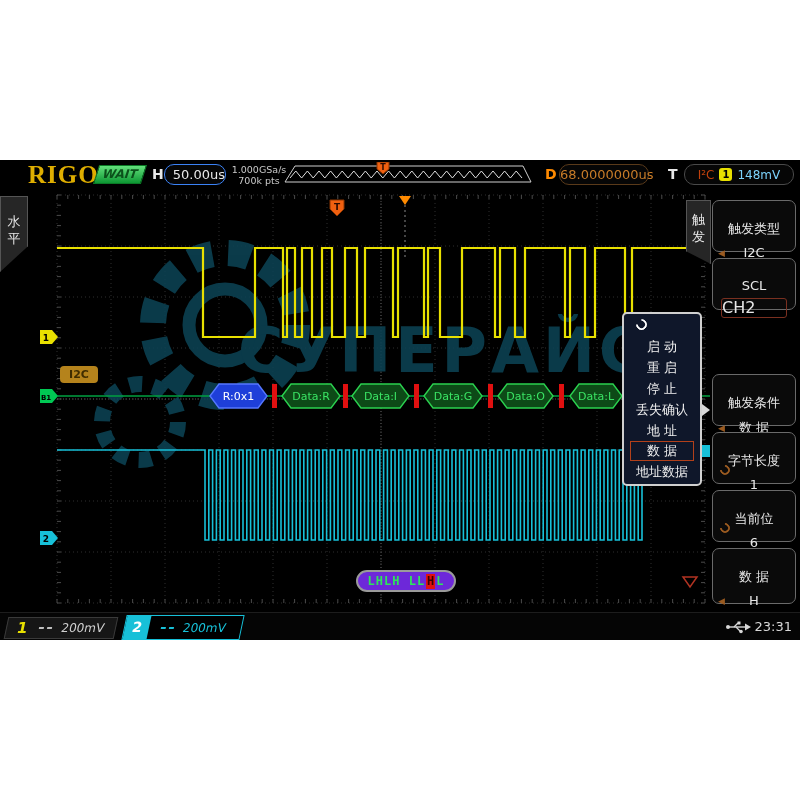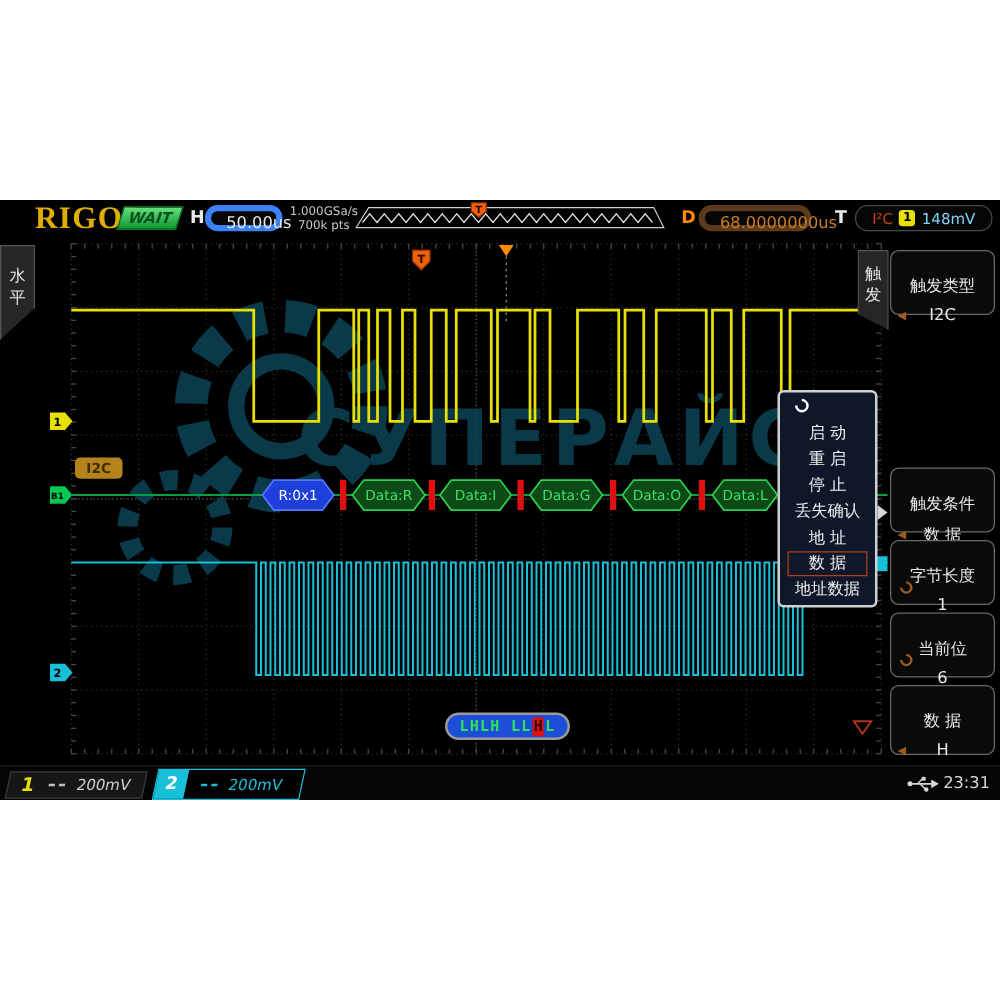--- a/index.html
+++ b/index.html
@@ -4,21 +4,21 @@
 <style>
   * { margin:0; padding:0; box-sizing:border-box; }
   body { width:800px; height:800px; background:#ffffff; font-family:"DejaVu Sans",sans-serif; position:relative; overflow:hidden; }
   .scope { position:absolute; left:0; top:160px; width:800px; height:480px; background:#000; }
 
   
   .topbar { position:absolute; left:0; top:0; width:800px; height:30px; background:#000; }
   .logo { position:absolute; left:28px; top:1px; font-family:"Liberation Serif",serif; font-weight:bold; font-size:25px; color:#dfae00; letter-spacing:1px; }
   .wait { position:absolute; left:96px; top:5px; width:48px; height:19px; transform:skewX(-18deg); background:linear-gradient(#63e07c,#0d9733); border:1px solid #0a7a26; color:#0b511b; font-size:12px; font-weight:bold; text-align:center; line-height:17px; }
   .hlabel { position:absolute; left:152px; top:6px; color:#e8e8e8; font-weight:bold; font-size:14px; }
-  .pillbox { position:absolute; top:4px; height:21px; background:#060606; border:5px solid #3b82f6; border-radius:10px; color:#e8e8e8; font-size:13px; text-align:right;padding-left:12px; }
+  .pillbox { position:absolute; top:4px; height:21px; background:#060606; border:1px solid #3b82f6; border-radius:10px; color:#e8e8e8; font-size:13px; text-align:right; }
   .tbase { left:164px; width:62px; line-height:19px; }
   .ratebox { position:absolute; left:230px; top:4px; width:58px; color:#c9c9c9; font-size:9.5px; line-height:11px; text-align:center; }
   .dlabel { position:absolute; left:545px; top:6px; color:#ff8a00; font-weight:bold; font-size:14px; }
   .delay { left:559px; width:90px; line-height:19px; color:#c87c28; border-color:#5a3a1a; }
   .tlabel { position:absolute; left:668px; top:6px; color:#e8e8e8; font-weight:bold; font-size:14px; }
   .trigbox { position:absolute; left:684px; top:4px; width:110px; height:21px; background:#060606; border:1px solid #4a4a4a; border-radius:10px; display:flex; align-items:center; justify-content:center; gap:5px; }
   .trigbox .ttype { color:#c2410c; font-size:12px; }
   .badge1 { width:13px; height:13px; background:#e8e000; border-radius:3px; color:#000; font-size:10px; font-weight:bold; text-align:center; line-height:13px; }
   .tlevel { color:#7dd3fc; font-size:12px; }
   .strip { position:absolute; left:283px; top:2px; }
@@ -40,21 +40,21 @@
   
   .popup { position:absolute; left:622px; top:152px; width:80px; height:174px; background:#0f172a; border:2px solid #d0d0d0; border-radius:5px; color:#f0f0f0; font-size:13px; }
   .popup .rot { position:absolute; left:12px; top:5px; width:11px; height:11px; border:2px solid #fff; border-radius:50%; border-left-color:transparent; transform:rotate(45deg); }
   .popup .rows { position:absolute; left:0; top:22px; width:100%; }
   .popup .row { height:21px; line-height:21px; text-align:center; white-space:nowrap; }
   .popup .row.selected { border:1px solid #b3401a; margin:0 6px; height:20px; line-height:18px; }
   .popup-arrow { position:absolute; left:702px; top:244px; width:0; height:0; border-left:8px solid #d8d8d8; border-top:6px solid transparent; border-bottom:6px solid transparent; }
 
   
   .i2c-label { position:absolute; left:60px; top:206px; width:38px; height:17px; background:#b5831c; border-radius:4px; color:#402d00; font-weight:bold; font-size:11px; text-align:center; line-height:17px; }
-  .pattern { position:absolute; left:356px; top:410px; width:100px; height:22px; background:#1d4ed8; border:2px solid #9a9a9a; border-radius:11px; display:flex; align-items:center; justify-content:center; font-family:"DejaVu Sans Mono",monospace; font-weight:bold; font-size:12px; color:#2ee55a; letter-spacing:1px; }
+  .pattern { position:absolute; left:356px; top:410px; width:100px; height:22px; background:#6d28d9; border:2px solid #9a9a9a; border-radius:11px; display:flex; align-items:center; justify-content:center; font-family:"DejaVu Sans Mono",monospace; font-weight:bold; font-size:12px; color:#2ee55a; letter-spacing:1px; }
   .pattern .cur { display:inline-block; width:9px; height:15px; background:#e01010; color:#3a0000; text-align:center; line-height:15px; letter-spacing:0; margin:0 1px; }
 
   
   .botbar { position:absolute; left:0; top:452px; width:800px; height:28px; background:#050505; border-top:1px solid #1d1d1d; }
   .chblock { position:absolute; top:4px; height:22px; transform:skewX(-12deg); display:flex; align-items:center; }
   .ch1 { left:6px; width:110px; background:#161616; border:1px solid #3a3a3a; }
   .ch2 { left:124px; top:2px; height:25px; width:118px; background:#000; border:1px solid #17c0d8; }
   .ch1 .num { color:#e8e000; font-weight:bold; font-size:15px; margin-left:10px; }
   .ch2 .numcell { width:24px; height:100%; background:#17c0d8; color:#fff; font-weight:bold; font-size:14px; text-align:center; line-height:23px; }
   .coup { width:13px; margin-left:12px; }
@@ -372,20 +372,24 @@
   </div>
   <div class="vtab tab-trig">
     <div>触</div>
     <div>发</div>
   </div>
 
   <div class="menu-item" style="top:40px;height:52px">
     <div class="lbl">触发类型</div>
     <div class="val"><span class="larr">◀</span><span>I2C</span></div>
   </div>
+  <div class="menu-item" style="top:98px;height:52px">
+    <div class="lbl">SCL</div>
+    <div class="valbox">CH2</div>
+  </div>
   <div class="menu-item" style="top:214px;height:52px">
     <div class="lbl">触发条件</div>
     <div class="val"><span class="larr">◀</span><span>数 据</span></div>
   </div>
   <div class="menu-item" style="top:272px;height:52px">
     <div class="lbl">字节长度</div>
     <div class="val">1</div>
     <span class="knob"></span>
   </div>
   <div class="menu-item" style="top:330px;height:52px">

